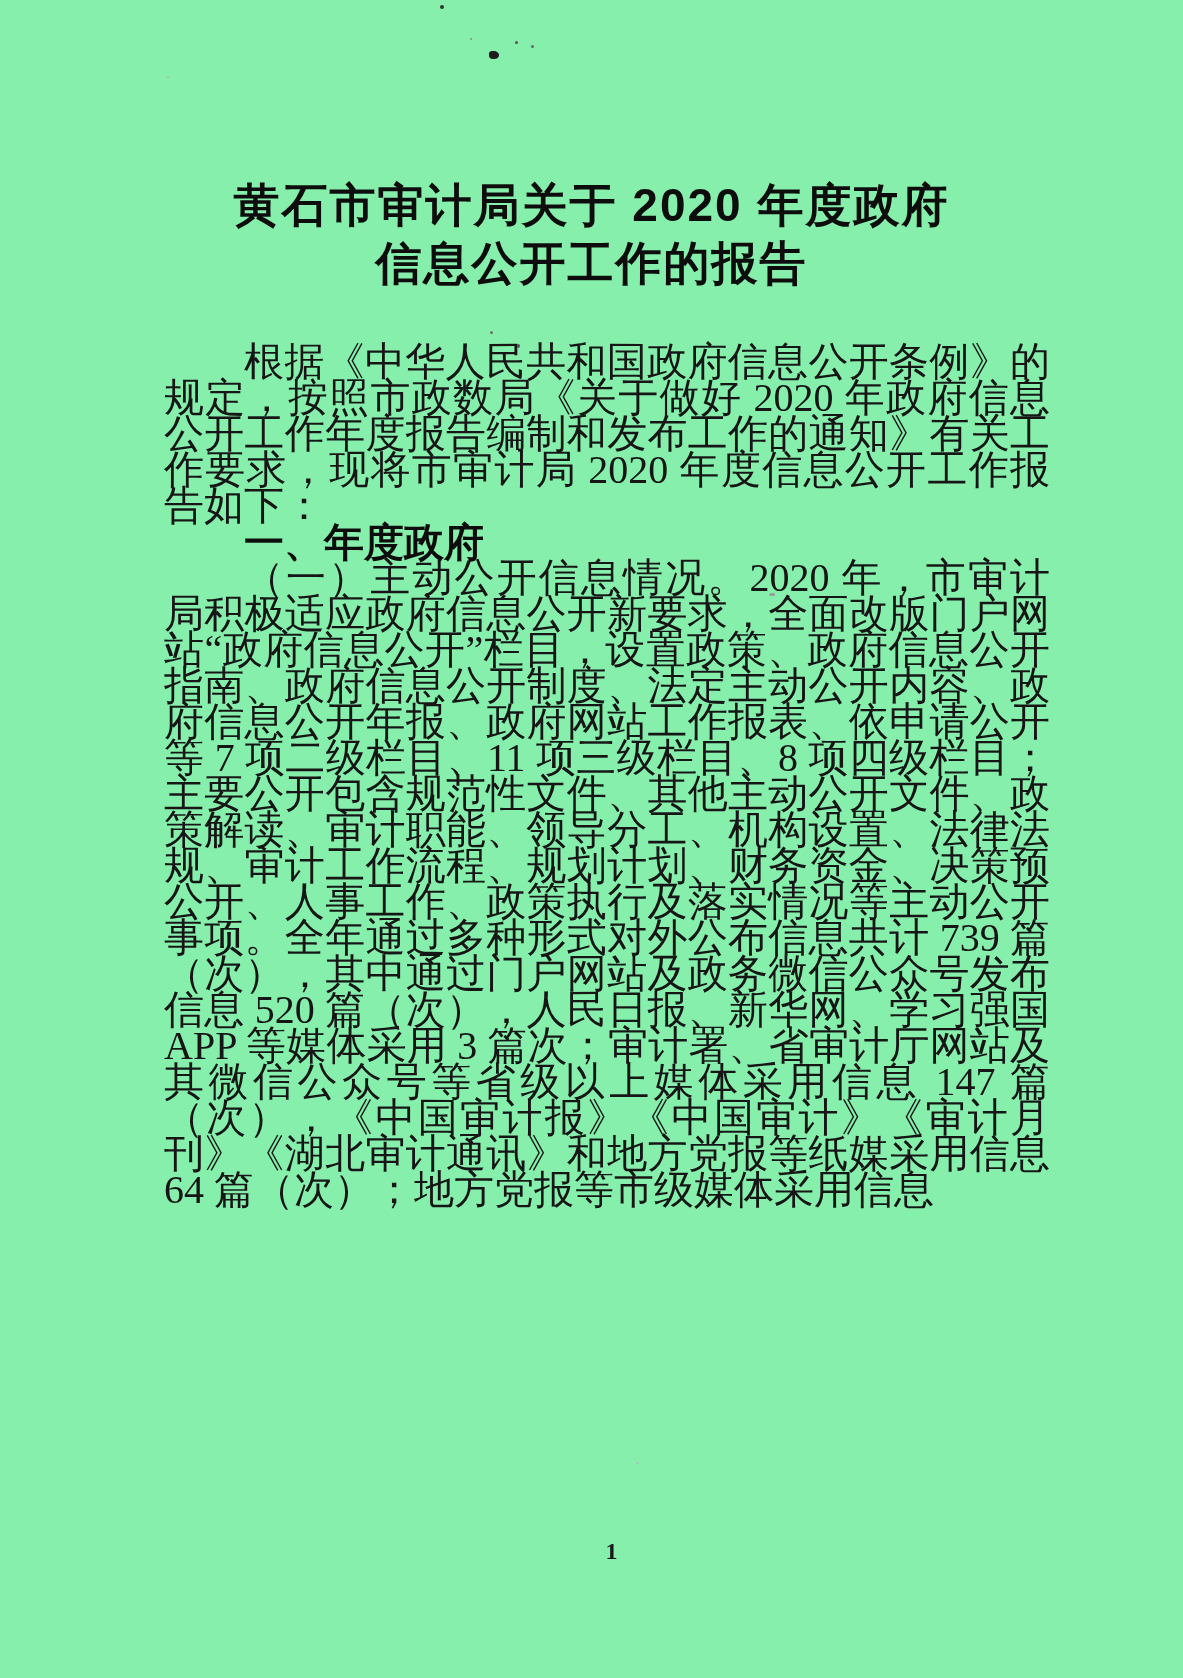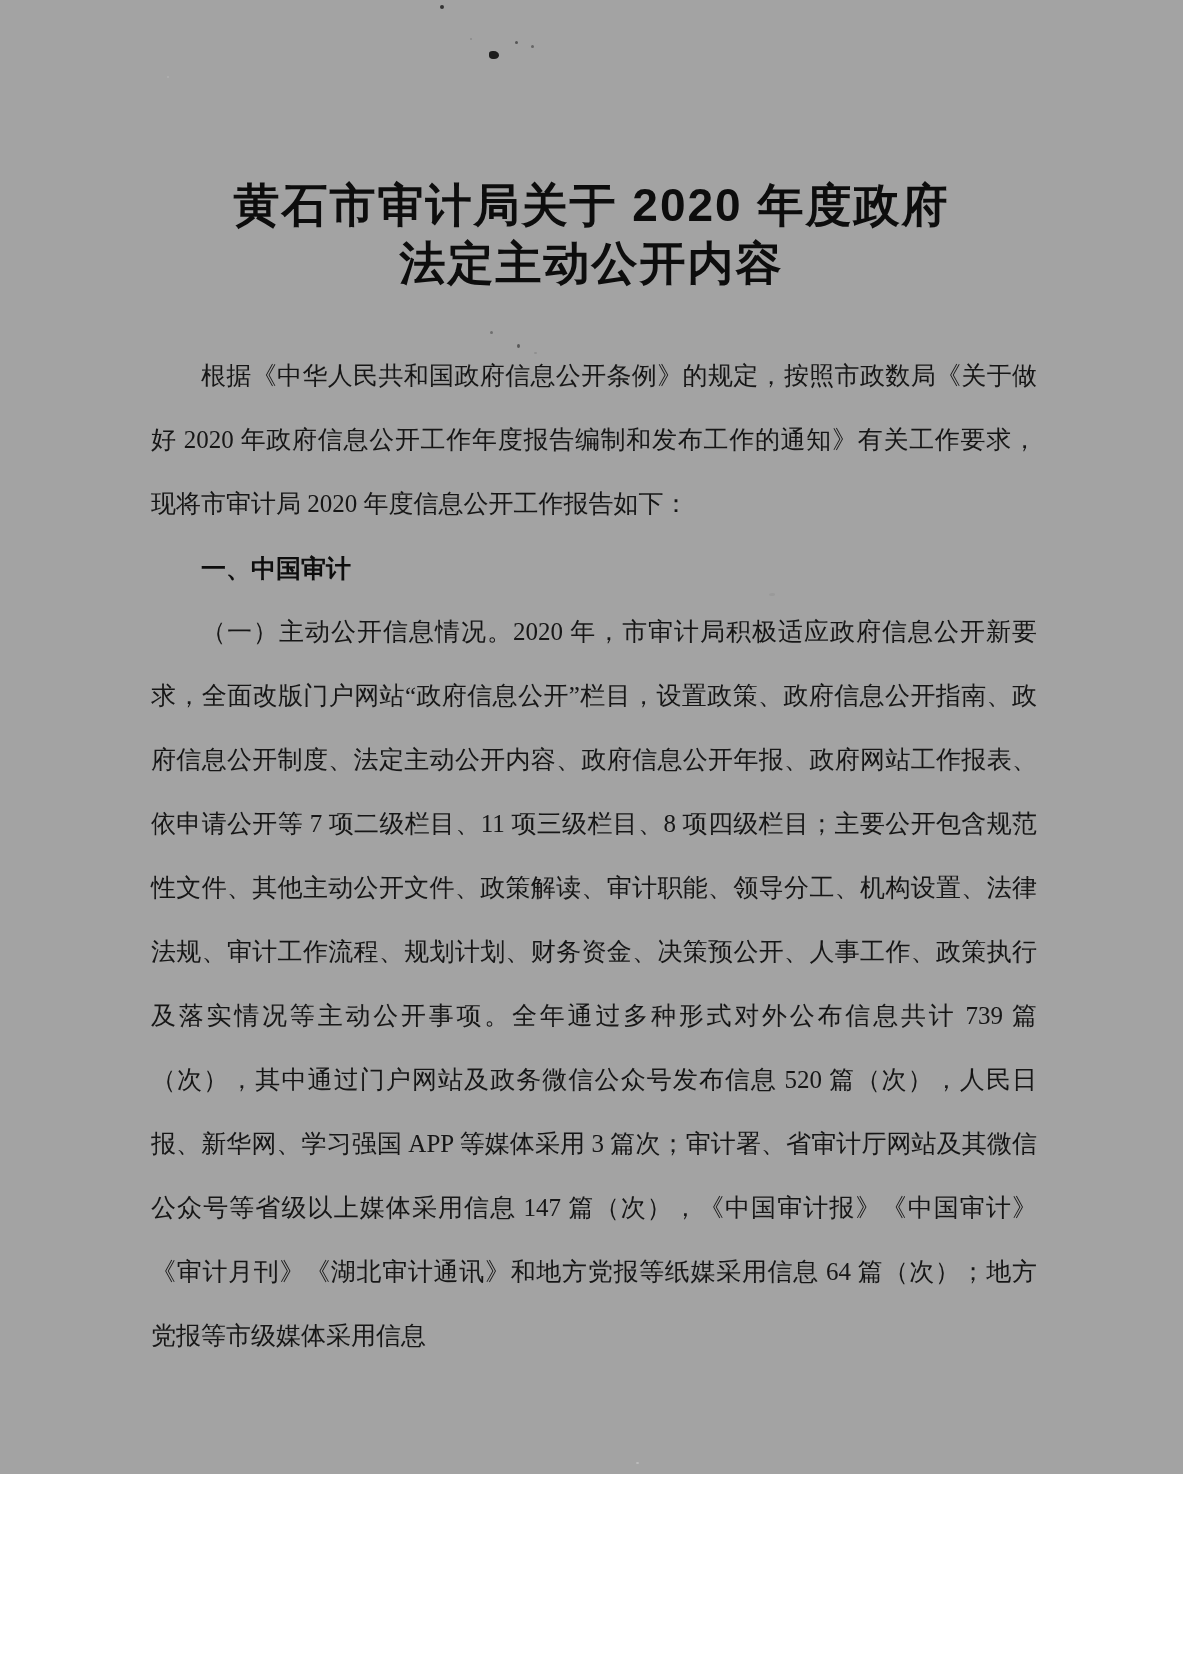--- a/index.html
+++ b/index.html
@@ -4,22 +4,22 @@
 <title>Scanned Document</title>
 <style>
   html, body {
     margin: 0;
     padding: 0;
     background: #ffffff;
   }
   .page {
     position: relative;
     width: 1183px;
-    height: 1474px;
-    background: #a3a3a3;
+    height: 1678px;
+    background: #86efac;
     overflow: hidden;
     color: #141414;
     font-family: "Liberation Serif", "DejaVu Serif", serif;
   }
   .title {
     position: absolute;
     top: 176px;
     left: 0;
     width: 1183px;
     margin: 0;
@@ -28,24 +28,24 @@
     font-weight: 700;
     font-size: 46px;
     line-height: 58px;
     letter-spacing: 2px;
     color: #0d0d0d;
   }
   .title .tl { display: block; }
   .body-text {
     position: absolute;
     top: 344px;
-    left: 151px;
+    left: 164px;
     width: 886px;
-    font-size: 25px;
-    line-height: 64px;
+    font-size: 40px;
+    line-height: 36px;
     text-align: justify;
     text-justify: inter-character;
     color: #161616;
   }
   .para {
     margin: 0;
     text-indent: 2em;
   }
   .heading {
     margin: 0;
@@ -99,24 +99,24 @@
   <span class="speckle s6"></span>
   <span class="speckle s7"></span>
   <span class="speckle s8"></span>
   <span class="speckle s9"></span>
   <span class="speckle s10"></span>
   <span class="speckle s11"></span>
   <span class="speckle s12"></span>
 
   <h1 class="title">
     <span class="tl">黄石市审计局关于 2020 年度政府</span>
-    <span class="tl">法定主动公开内容</span>
+    <span class="tl">信息公开工作的报告</span>
   </h1>
 
   <div class="body-text">
     <p class="para">根据《中华人民共和国政府信息公开条例》的规定，按照市政数局《关于做好 2020 年政府信息公开工作年度报告编制和发布工作的通知》有关工作要求，现将市审计局 2020 年度信息公开工作报告如下：</p>
-    <p class="heading">一、中国审计</p>
+    <p class="heading">一、年度政府</p>
     <p class="para"><span class="lead">（一）主动公开信息情况。</span><span>2020 年，市审计局积极适应政府信息公开新要求，全面改版门户网站“政府信息公开”栏目，设置政策、政府信息公开指南、政府信息公开制度、法定主动公开内容、政府信息公开年报、政府网站工作报表、依申请公开等 7 项二级栏目、11 项三级栏目、8 项四级栏目；主要公开包含规范性文件、其他主动公开文件、政策解读、审计职能、领导分工、机构设置、法律法规、审计工作流程、规划计划、财务资金、决策预公开、人事工作、政策执行及落实情况等主动公开事项。全年通过多种形式对外公布信息共计 739 篇（次），其中通过门户网站及政务微信公众号发布信息 520 篇（次），人民日报、新华网、学习强国 APP 等媒体采用 3 篇次；审计署、省审计厅网站及其微信公众号等省级以上媒体采用信息 147 篇（次），《中国审计报》《中国审计》《审计月刊》《湖北审计通讯》和地方党报等纸媒采用信息 64 篇（次）；地方党报等市级媒体采用信息</span></p>
   </div>
 
   <div class="pagenum">1</div>
 
 </div>
 
 </body></html>

